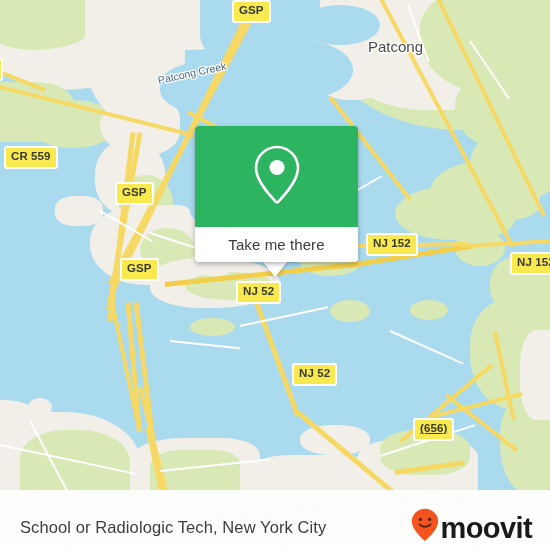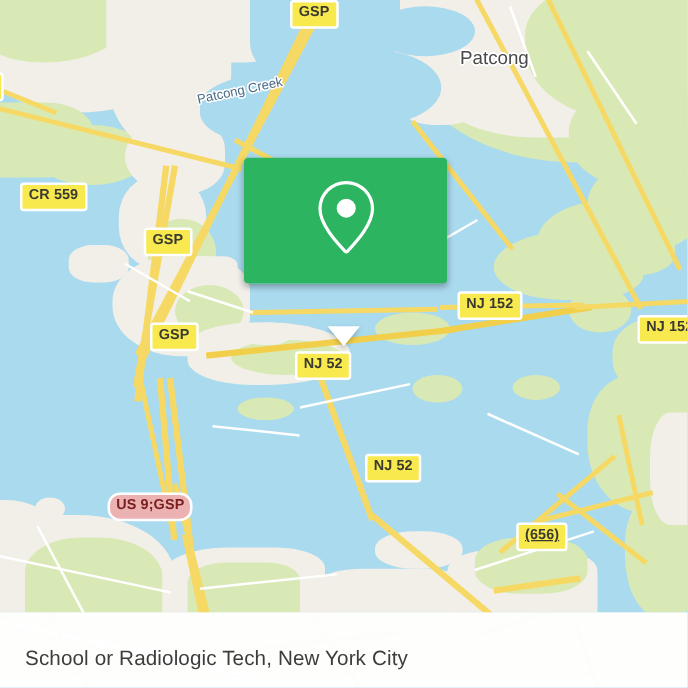--- a/index.html
+++ b/index.html
@@ -245,57 +245,70 @@
     </div>
 
     <div class="layer">
       <div class="placelabel" style="left:368px;top:38px;">Patcong</div>
 
       <div class="waterlabel" style="left:158px;top:74px;transform:rotate(-12deg);transform-origin:0 50%;">Patcong Creek</div>
     </div>
 
     <div class="layer">
       <div class="shield" style="left:232px;top:0px;">GSP</div>
-      <div class="shield" style="left:16px;top:146px;">CR 559</div>
+      <div class="shield" style="left:4px;top:146px;">CR 559</div>
       <div class="shield" style="left:115px;top:182px;">GSP</div>
       <div class="shield" style="left:120px;top:258px;">GSP</div>
       <div class="shield" style="left:236px;top:281px;">NJ 52</div>
       <div class="shield" style="left:292px;top:363px;">NJ 52</div>
       <div class="shield" style="left:366px;top:233px;">NJ 152</div>
       <div class="shield" style="left:510px;top:252px;">NJ 152</div>
       <div class="shield" style="left:413px;top:418px;text-decoration:underline;">(656)</div>
-      <div class="shield pill" style="left:86px;top:394px;">US 9;GSP</div>
 
       <div class="shield" style="left:-18px;top:58px;">9</div>
     </div>
 
     <div class="card-tail"></div>
     <div class="card">
       <div class="card-top">
         <span>
           <svg width="50" height="64" viewBox="0 0 50 64" aria-hidden="true">
             <path d="M25 4 C13.4 4 4 13.4 4 25 C4 38 18 52.5 24.2 59.2 A1.1 1.1 0 0 0 25.8 59.2 C32 52.5 46 38 46 25 C46 13.4 36.6 4 25 4 Z" fill="none" stroke="#ffffff" stroke-width="2.6"></path>
             <circle cx="25" cy="24.5" r="7.6" fill="#ffffff"></circle>
           </svg>
         </span>
       </div>
+      <div class="card-bottom">
+        <span>Take me there</span>
+      </div>
     </div>
 
   </div>
 
   <div class="footer">
 
     <div class="footer-wm">
       <div class="blob land" style="left:0;top:0;width:550px;height:490px;"></div>
       <div class="road white" style="left:0px;top:444px;width:200px;height:3px;transform:rotate(12deg);"></div>
       <div class="road thin" style="left:30px;top:420px;width:120px;height:3px;transform:rotate(62deg);"></div>
       <div class="road thin" style="left:160px;top:470px;width:160px;height:3px;transform:rotate(-6deg);"></div>
       <div class="road thin" style="left:380px;top:455px;width:150px;height:3px;transform:rotate(-18deg);"></div>
       <div class="road thin" style="left:250px;top:440px;width:140px;height:3px;transform:rotate(56deg);"></div>
       <div class="road thin" style="left:460px;top:445px;width:120px;height:3px;transform:rotate(70deg);"></div>
     </div>
 
     <div class="footer-inner">
       <div class="footer-title">School or Radiologic Tech, New York City</div>
+      <div class="brand">
+        <span>
+          <svg width="28" height="34" viewBox="0 0 28 34" aria-hidden="true">
+            <path d="M14 0.8 C6.6 0.8 0.8 6.6 0.8 13.6 C0.8 21.6 11.4 30.6 13.4 32.6 A0.85 0.85 0 0 0 14.6 32.6 C16.6 30.6 27.2 21.6 27.2 13.6 C27.2 6.6 21.4 0.8 14 0.8 Z" fill="#f4551e"></path>
+            <circle cx="9.4" cy="11.4" r="1.7" fill="#5a2208"></circle>
+            <circle cx="18.6" cy="11.4" r="1.7" fill="#5a2208"></circle>
+            <path d="M8.6 16.2 C10.6 19.4 17.4 19.4 19.4 16.2" fill="none" stroke="#5a2208" stroke-width="1.8" stroke-linecap="round"></path>
+          </svg>
+        </span>
+        <span class="brand-word">moovit</span>
+      </div>
     </div>
   </div>
 
 </div>
 
 </body></html>

